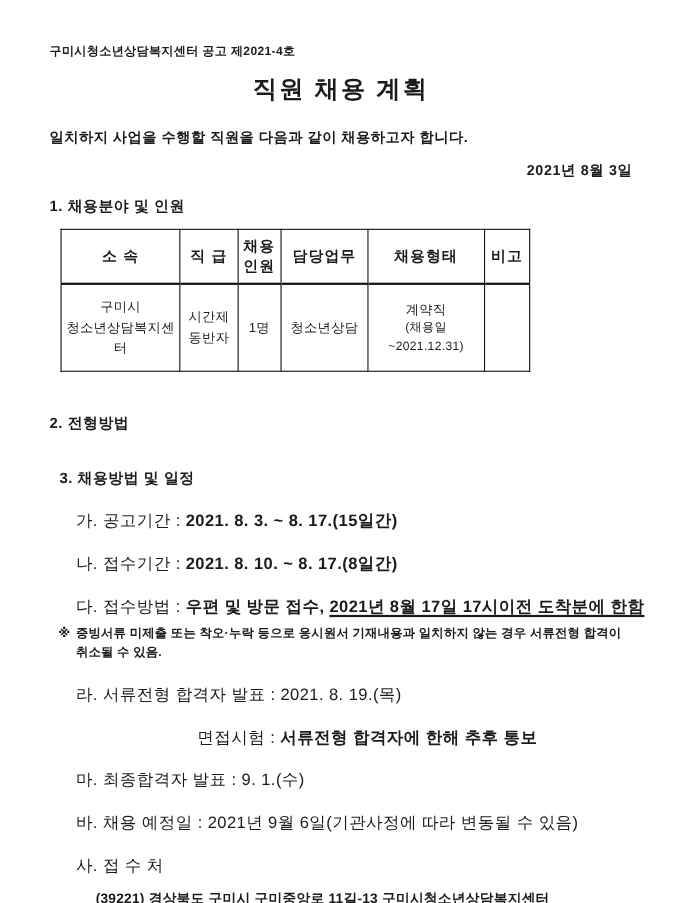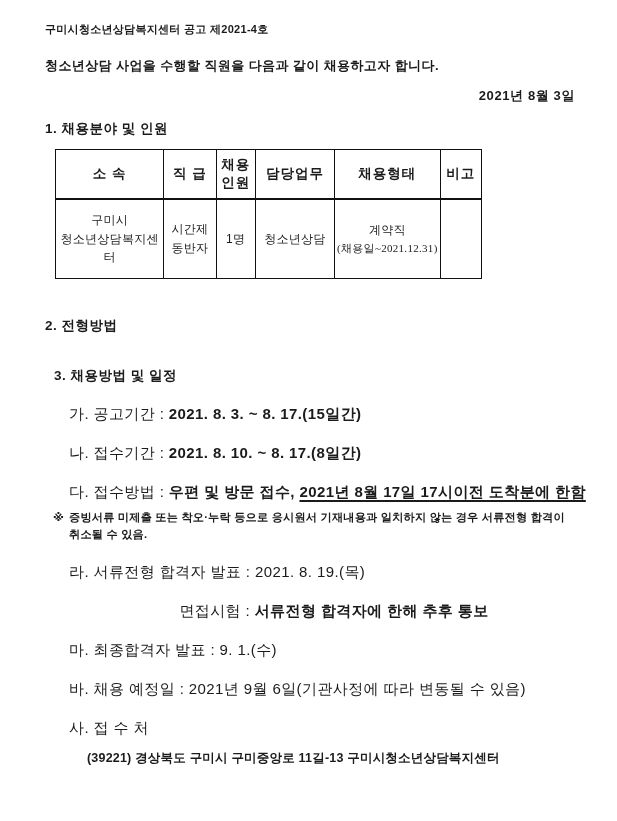--- a/index.html
+++ b/index.html
@@ -12,21 +12,21 @@
     height: 821px;
     overflow: hidden;
     font-family: "Liberation Sans", "DejaVu Sans", sans-serif;
     color: #1b1b1b;
     -webkit-font-smoothing: antialiased;
   }
   .page {
     box-sizing: border-box;
     width: 617px;
     height: 821px;
-    padding: 22px 42px 20px 45px;
+    padding: 39px 42px 20px 45px;
     background: #ffffff;
   }
   .notice-no {
     font-size: 11px;
     font-weight: 600;
     letter-spacing: 0.3px;
   }
   .doc-title {
     margin-top: 12px;
     text-align: center;
@@ -83,21 +83,21 @@
     letter-spacing: 1px;
     border-bottom-width: 2.5px;
   }
   table.recruit td {
     height: 74px;
     font-size: 12px;
     font-weight: 500;
     letter-spacing: 0.3px;
     line-height: 1.55;
   }
-  table.recruit .small-line { font-size: 11px; font-family: Liberation Serif, serif; }
+  table.recruit .small-line { font-size: 11px; }
   
   .sub-item {
     margin-top: 12px;
     padding-left: 22px;
     font-size: 13px;
     font-weight: 500;
     letter-spacing: 0.6px;
   }
   .sec2 { margin-top: 38px; }
   .sec3 { margin-top: 32px; padding-left: 9px; }
@@ -136,22 +136,23 @@
     letter-spacing: 0.2px;
   }
 </style>
 </head>
 <body>
 
 <div class="page">
 
   <div class="notice-no">구미시청소년상담복지센터 공고 제2021-4호</div>
 
-
-  <div class="intro">청소년상담 사업을 수행할 직원을 다음과 같이 채용하고자 합니다.</div>
+  <div class="doc-title">직원 채용 계획</div>
+
+  <div class="intro">일치하지 사업을 수행할 직원을 다음과 같이 채용하고자 합니다.</div>
 
   <div class="right-line">2021년  8월 3일</div>
 
   <div class="sec-heading">1. 채용분야 및 인원</div>
 
   <table class="recruit">
     <colgroup>
       <col class="c-affil">
         <col class="c-pos">
         <col class="c-head">

